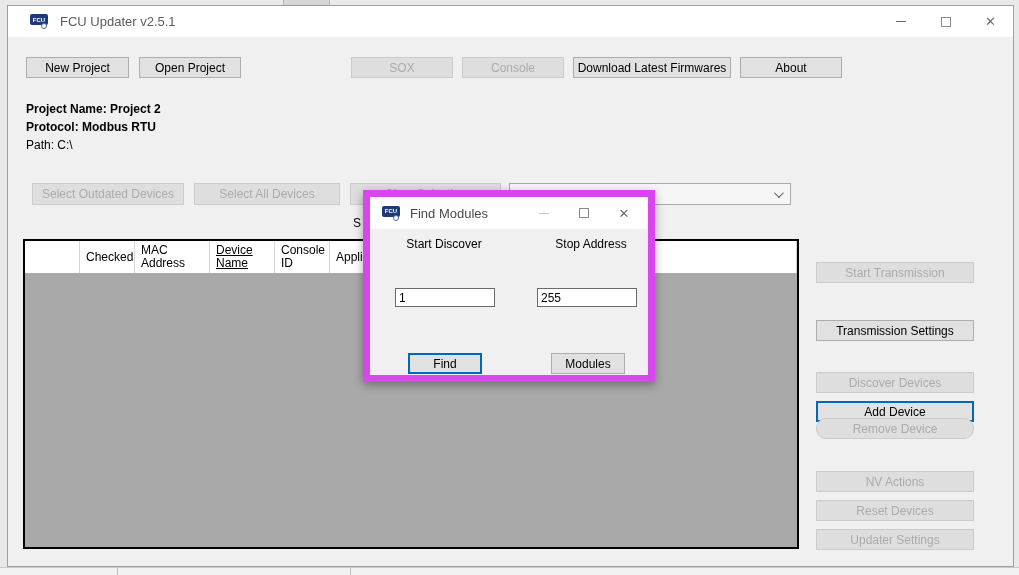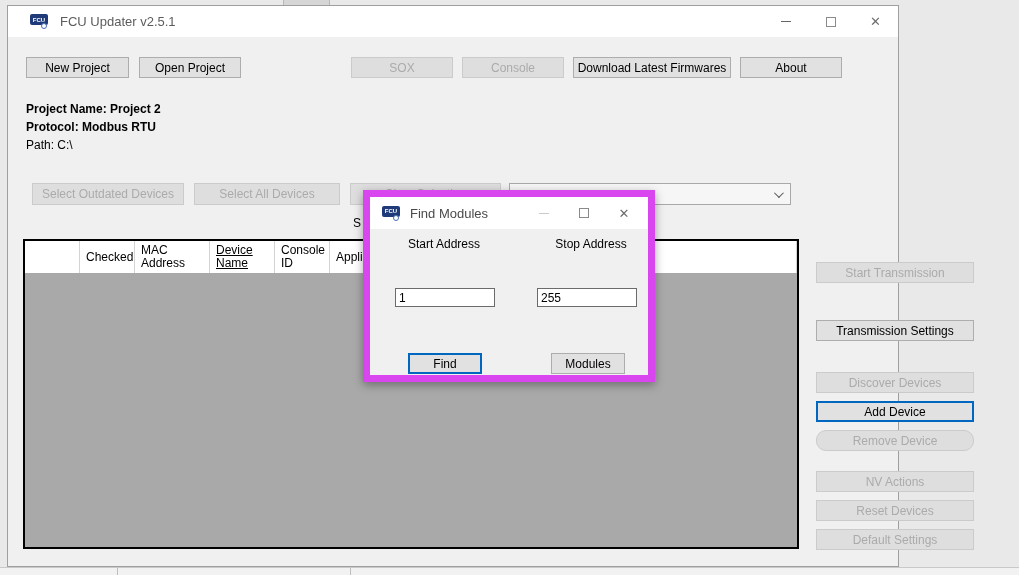--- a/index.html
+++ b/index.html
@@ -6,21 +6,21 @@
   html,body { width:1019px; height:575px; font-family:"Liberation Sans",sans-serif; }
   .screen { position:relative; width:1019px; height:575px; background:#e9e9e9; overflow:hidden; }
 
   
   .bg-top-tab { position:absolute; left:283px; top:0; width:47px; height:5px; background:#d6d6d6; border-left:1px solid #b9b9b9; border-right:1px solid #b9b9b9; }
   .bg-bottom-strip { position:absolute; left:0; top:567px; width:1019px; height:8px; background:#f2f2f2; border-top:1px solid #c9c9c9; }
   .bg-vline1 { position:absolute; left:117px; top:0; width:1px; height:8px; background:#bdbdbd; }
   .bg-vline2 { position:absolute; left:350px; top:0; width:1px; height:8px; background:#bdbdbd; }
 
   
-  .main-window { position:absolute; left:7px; top:5px; width:892px; height:562px; background:#f0f0f0; border:1px solid #9f9f9f; }
+  .main-window { position:absolute; left:7px; top:5px; width:1007px; height:562px; background:#f0f0f0; border:1px solid #9f9f9f; }
   .titlebar { position:absolute; left:0; top:0; width:100%; height:31px; background:#ffffff; display:flex; align-items:center; }
   .app-icon { position:relative; width:20px; height:15px; margin-left:22px; flex:0 0 auto; }
   .app-icon .chip { position:absolute; left:0; top:0; width:18px; height:11px; background:#1f3a78; border-radius:2px; color:#fff; font-size:6px; font-weight:bold; display:flex; align-items:center; justify-content:center; }
   .app-icon .gear { position:absolute; left:11px; top:9px; width:6px; height:6px; border:1.5px solid #4a6fb5; border-radius:50%; background:#fff; }
   .title-text { margin-left:10px; font-size:13px; color:#5c5c5c; }
   .win-controls { position:absolute; right:0; top:0; height:31px; display:flex; }
   .win-btn { width:45px; height:31px; display:flex; align-items:center; justify-content:center; color:#666; font-size:12px; }
   .glyph-min { width:10px; height:1px; background:#666; }
   .glyph-max { width:10px; height:10px; border:1px solid #8a8a8a; }
   .glyph-close { font-size:13px; color:#6e6e6e; line-height:1; }
@@ -119,24 +119,24 @@
         <div class="hcell hc5">Application Status</div>
         <div class="hcell hc6">up</div>
       </div>
       <div class="tbl-body"></div>
     </div>
 
     <div class="btn disabled" style="left:808px; top:256px; width:158px; height:21px;">Start Transmission</div>
     <div class="btn" style="left:808px; top:314px; width:158px; height:21px;">Transmission Settings</div>
     <div class="btn disabled" style="left:808px; top:366px; width:158px; height:21px;">Discover Devices</div>
     <div class="btn focused" style="left:808px; top:395px; width:158px; height:21px;">Add Device</div>
-    <div class="btn disabled" style="left:808px; top:424px; width:158px; height:21px;border-radius:10px;">Remove Device</div>
+    <div class="btn disabled" style="left:808px; top:412px; width:158px; height:21px;border-radius:10px;">Remove Device</div>
     <div class="btn disabled" style="left:808px; top:465px; width:158px; height:21px;">NV Actions</div>
     <div class="btn disabled" style="left:808px; top:494px; width:158px; height:21px;">Reset Devices</div>
-    <div class="btn disabled" style="left:808px; top:523px; width:158px; height:21px;">Default Settings</div>
+    <div class="btn disabled" style="left:808px; top:523px; width:158px; height:21px;">Updater Settings</div>
 
   </div>
 
   <div class="dialog">
     <div class="dlg-titlebar">
       <span class="app-icon">
         <span class="chip">FCU</span>
         <span class="gear"></span>
       </span>
       <span class="dlg-title-text">Find Modules</span>
@@ -146,21 +146,21 @@
           </div>
         <div class="dlg-win-btn">
             <span class="glyph-max"></span>
           </div>
         <div class="dlg-win-btn">
             <span class="glyph-close">✕</span>
           </div>
       </div>
     </div>
 
-    <div class="dlg-label" style="left:14px;">Start Address</div>
+    <div class="dlg-label" style="left:14px;">Start Discover</div>
     <div class="dlg-label" style="left:161px;">Stop Address</div>
 
     <input class="dlg-input" style="left: 25px;" value="1">
     <input class="dlg-input" style="left: 167px;" value="255">
 
     <div class="btn focused dlg-btn" style="left:38px; position:absolute;">Find</div>
     <div class="btn dlg-btn" style="left:181px; position:absolute;">Modules</div>
   </div>
 
   <div class="bg-bottom-strip">

